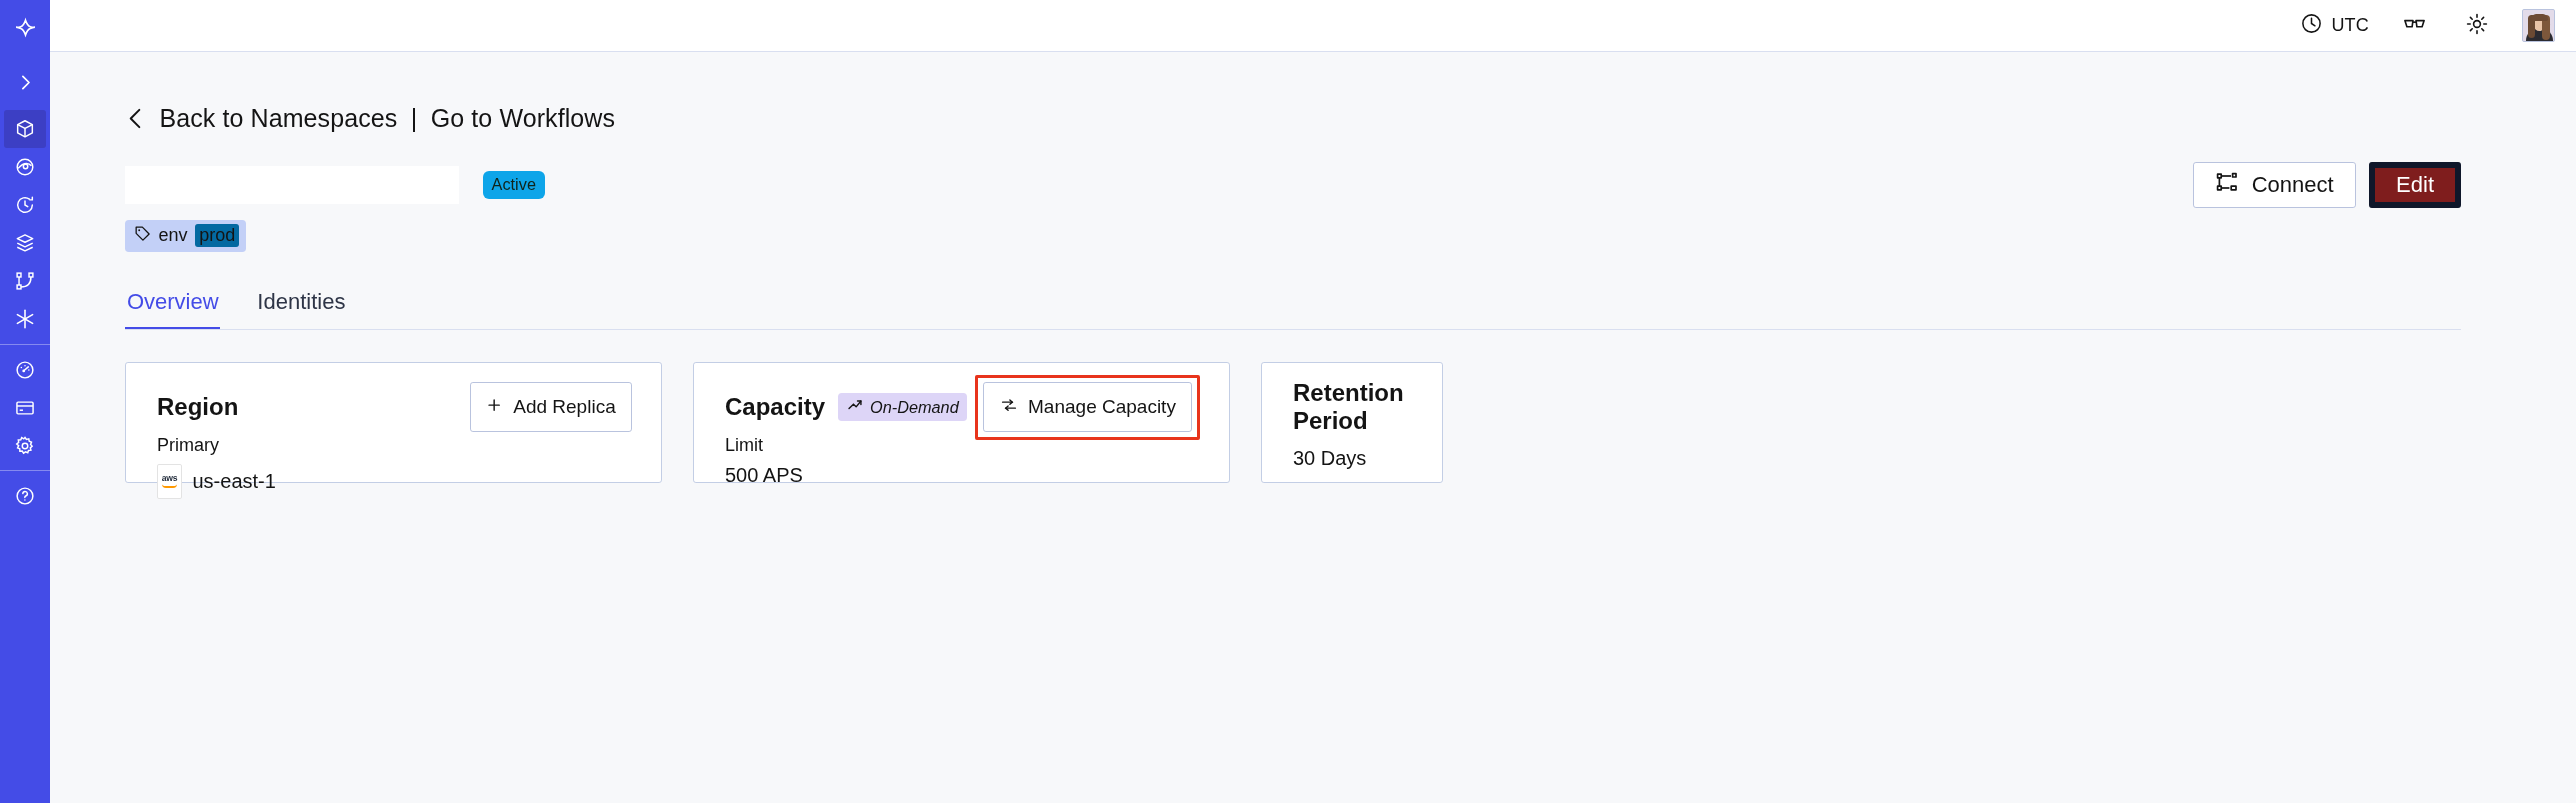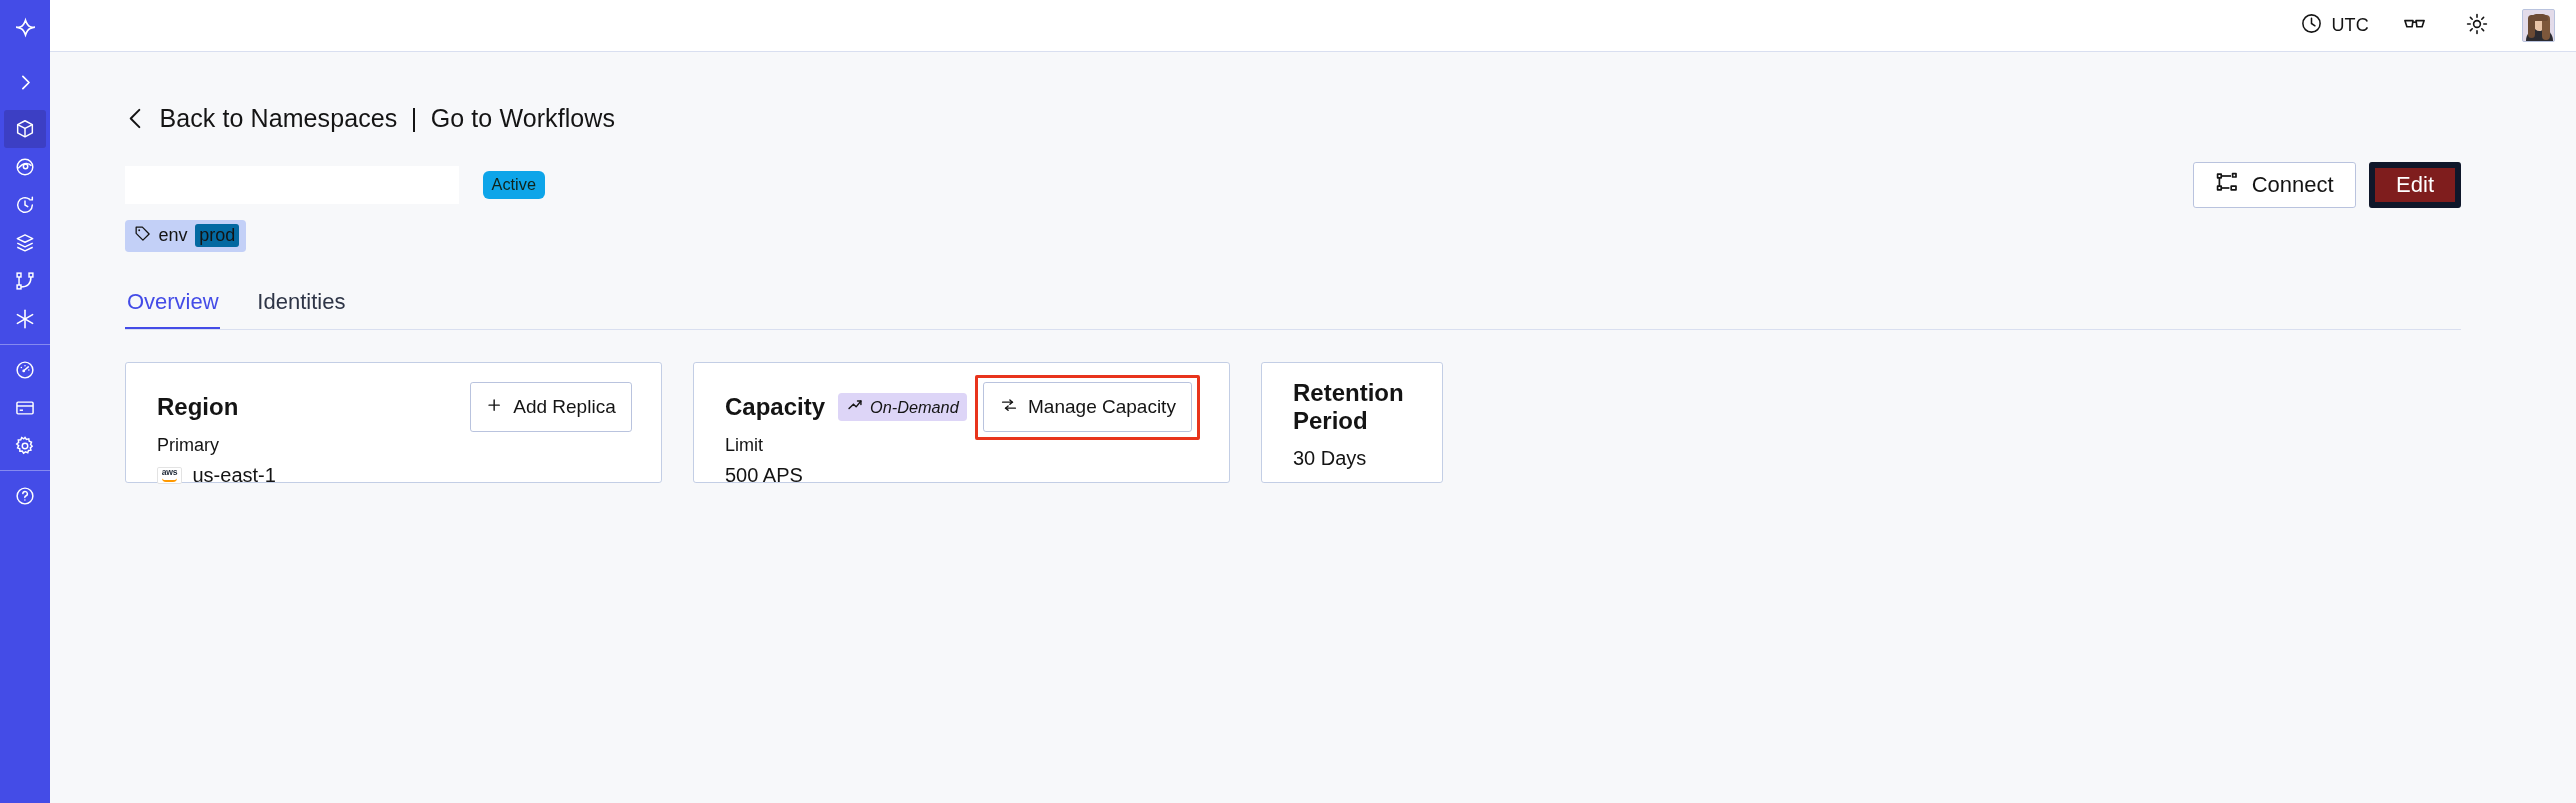--- a/index.html
+++ b/index.html
@@ -226,21 +226,21 @@
   }
   .card-sub {
     font-size: 18px; color: #141414; margin-top: 8.6px;
   }
   .card-value {
     font-size: 20px; color: #141414; margin-top: 7.7px;
     display: flex; align-items: center; gap: 10.5px;
   }
   .retention .card-value { margin-top: 21px; }
   .aws-logo {
-    width: 25px; height: 17px;
+    width: 25px; height: 35px;
     border: 1px solid #e3e3e3;
     border-radius: 1.9px;
     background: #ffffff;
     display: flex; flex-direction: column; align-items: center; justify-content: center;
     line-height: 1;
   }
   .aws-logo .aws-text {
     font-size: 8.6px; font-weight: bold; color: #252f3e; letter-spacing: -0.3px;
   }
   .aws-logo .aws-swoosh {

